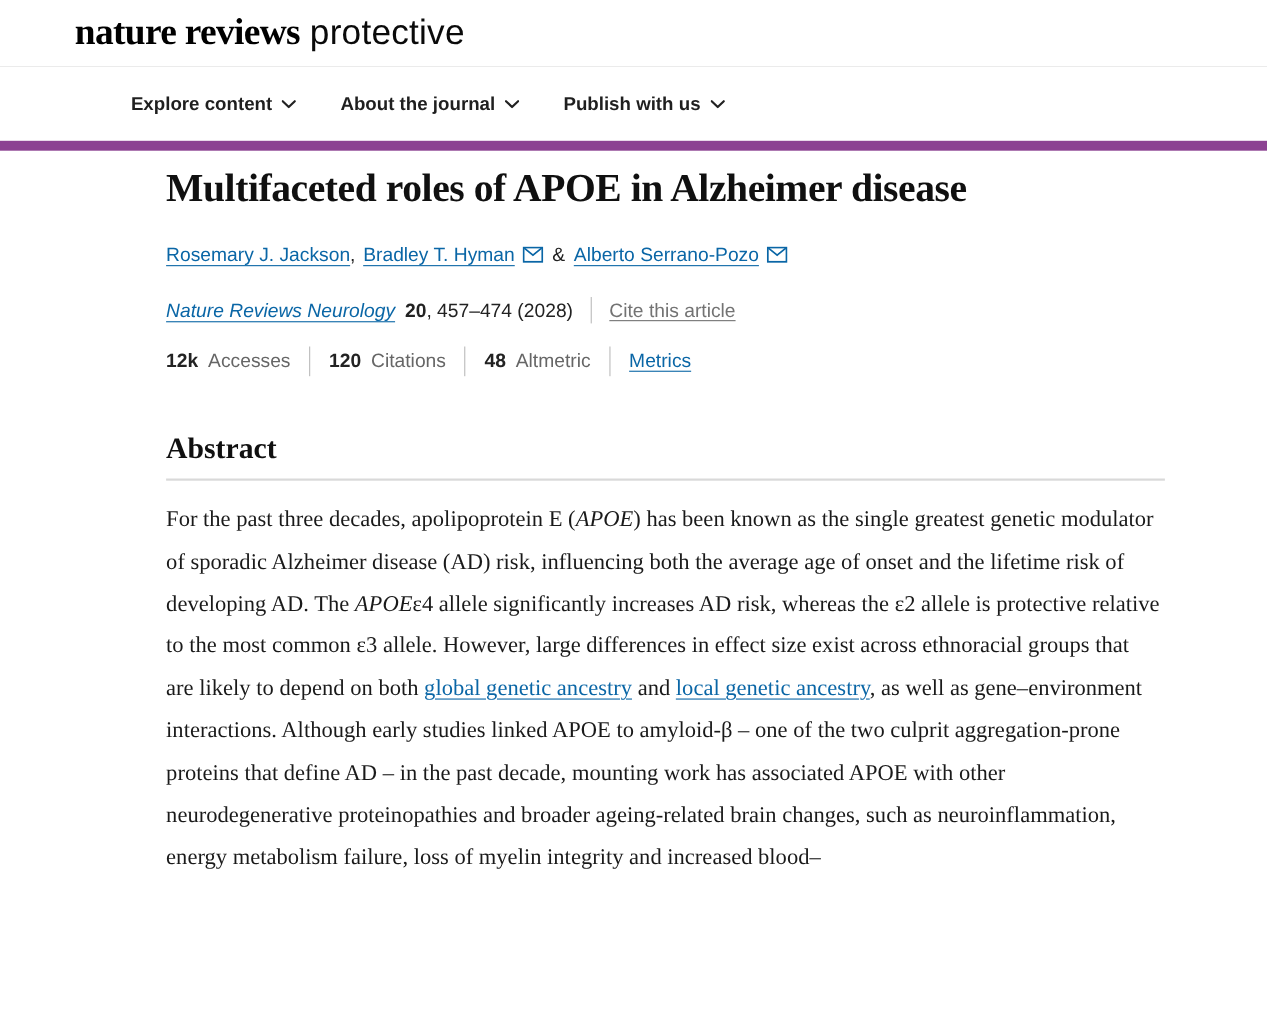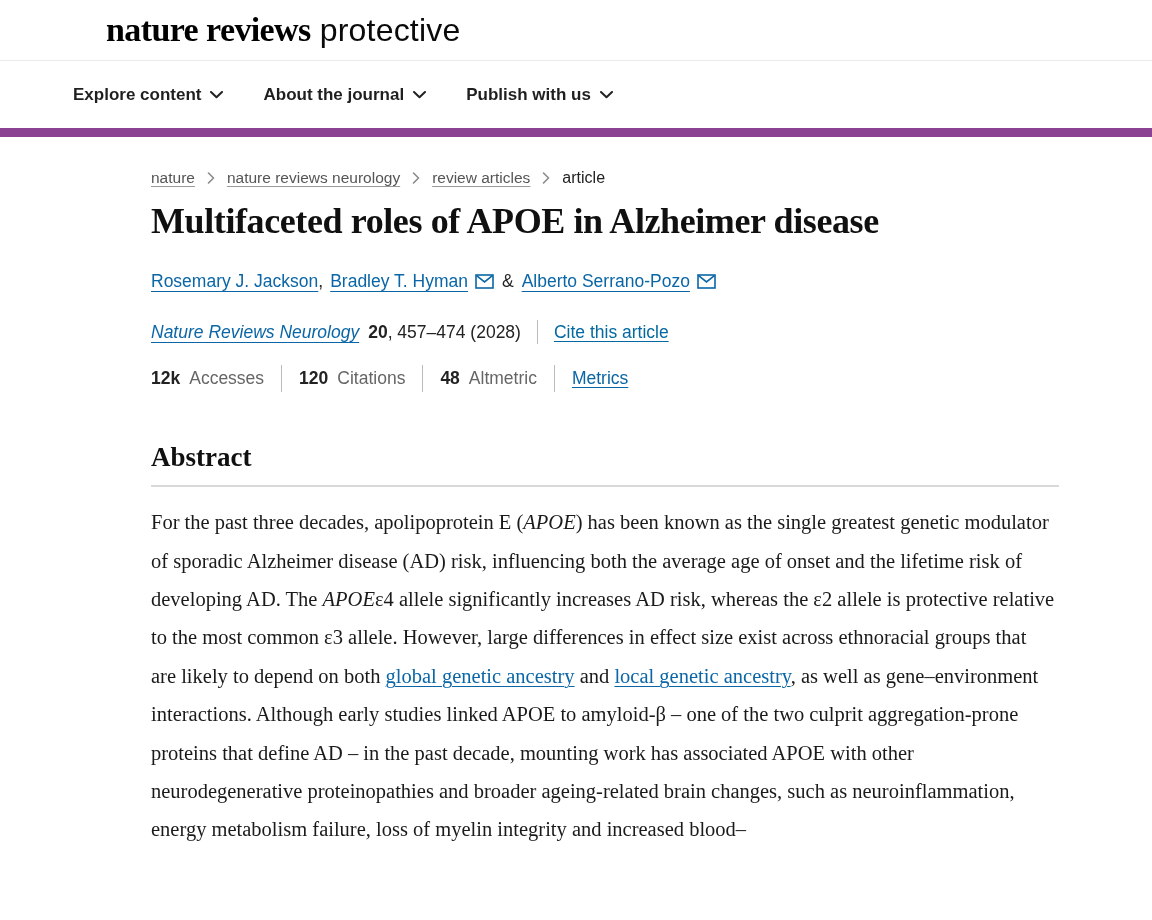--- a/index.html
+++ b/index.html
@@ -1,29 +1,29 @@
 <!DOCTYPE html>
 <html><head>
 <meta charset="utf-8">
 <style>
   * { box-sizing: border-box; margin: 0; padding: 0; }
   html, body { width: 1152px; height: 920px; overflow: hidden; background: #fff; }
   body { font-family: "Liberation Sans", sans-serif; color: #222; }
 
   
-  .masthead { height: 61px; display: flex; align-items: center; padding-left: 106px;
+  .masthead { height: 61px; display: flex; align-items: center; padding-left: 68px;
               border-bottom: 1px solid #ebebeb; background: #fff; }
   .logo { display: flex; align-items: baseline; cursor: pointer; }
   .logo-bold { font-family: "Liberation Serif", serif; font-weight: 700; font-size: 34px;
                letter-spacing: -0.6px; color: #000; }
   .logo-light { font-family: "Liberation Sans", sans-serif; font-weight: 300; font-size: 32px;
                 color: #0a0a0a; margin-left: 9px; letter-spacing: 0.2px; }
 
   
-  .navbar { height: 67px; display: flex; align-items: center; padding-left: 73px; gap: 40px;
+  .navbar { height: 67px; display: flex; align-items: center; padding-left: 119px; gap: 40px;
             background: #fff; }
   .nav-item { display: flex; align-items: center; gap: 9px; font-weight: 700; font-size: 17px;
               color: #1f1f1f; cursor: pointer; }
   .accent-bar { height: 9px; width: 100%; }
 
   
   .content { margin-left: 151px; width: 908px; }
 
   
   .breadcrumb { margin-top: 32px; display: flex; align-items: center; gap: 12px;
@@ -108,41 +108,20 @@
       <svg width="13" height="8" viewBox="0 0 13 8">
           <path d="M1 1l5.5 5.3L12 1" fill="none" stroke="#222" stroke-width="2" stroke-linecap="round" stroke-linejoin="round"></path>
         </svg>
     </span>
   </div>
 </nav>
 <div class="accent-bar" style="background: rgb(140, 66, 146);"></div>
 
 <main class="content">
 
-  <div class="breadcrumb">
-    <a class="crumb-link">nature</a>
-    <span class="crumb-sep">
-      <svg width="8" height="12" viewBox="0 0 8 12">
-          <path d="M1.5 1l5 5-5 5" fill="none" stroke="#8a8a8a" stroke-width="1.6" stroke-linecap="round" stroke-linejoin="round"></path>
-        </svg>
-    </span>
-    <a class="crumb-link">nature reviews neurology</a>
-    <span class="crumb-sep">
-      <svg width="8" height="12" viewBox="0 0 8 12">
-          <path d="M1.5 1l5 5-5 5" fill="none" stroke="#8a8a8a" stroke-width="1.6" stroke-linecap="round" stroke-linejoin="round"></path>
-        </svg>
-    </span>
-    <a class="crumb-link">review articles</a>
-    <span class="crumb-sep">
-      <svg width="8" height="12" viewBox="0 0 8 12">
-          <path d="M1.5 1l5 5-5 5" fill="none" stroke="#8a8a8a" stroke-width="1.6" stroke-linecap="round" stroke-linejoin="round"></path>
-        </svg>
-    </span>
-    <span class="crumb-current">article</span>
-  </div>
 
 
   <h1 class="article-title">Multifaceted roles of APOE in Alzheimer disease</h1>
 
   <div class="authors">
     <a class="author-link link-blue" style="color: rgb(10, 102, 166);">Rosemary J. Jackson</a>
     <span class="author-sep">,</span>
     <a class="author-link link-blue" style="color: rgb(10, 102, 166);">Bradley T. Hyman</a>
     <span class="email-icon">
       <svg width="19" height="15" viewBox="0 0 19 15">
@@ -158,21 +137,21 @@
           <path d="M1.6 1.6l7.9 6.3 7.9-6.3" fill="none" stroke="#0a66a6" stroke-width="1.6"></path>
         </svg>
     </span>
   </div>
 
   <div class="journal-line">
     <a class="journal-name link-blue" style="color: rgb(10, 102, 166);">Nature Reviews Neurology</a>
     <span class="journal-volume">20</span>
     <span class="journal-pages">, 457–474 (2028)</span>
     <span class="vdiv"></span>
-    <a class="text-link link-blue" style="color: #0369a1;">Cite this article</a>
+    <a class="text-link link-blue" style="color: #737373;">Cite this article</a>
   </div>
 
   <div class="metrics-line">
     <span class="metric">
       <span class="metric-value">12k</span>
       <span class="metric-label">Accesses</span>
     </span>
     <span class="mdiv"></span>
     <span class="metric">
       <span class="metric-value">120</span>

